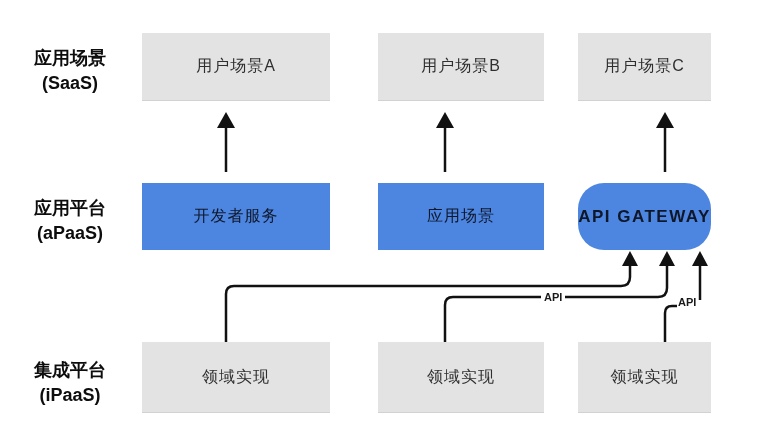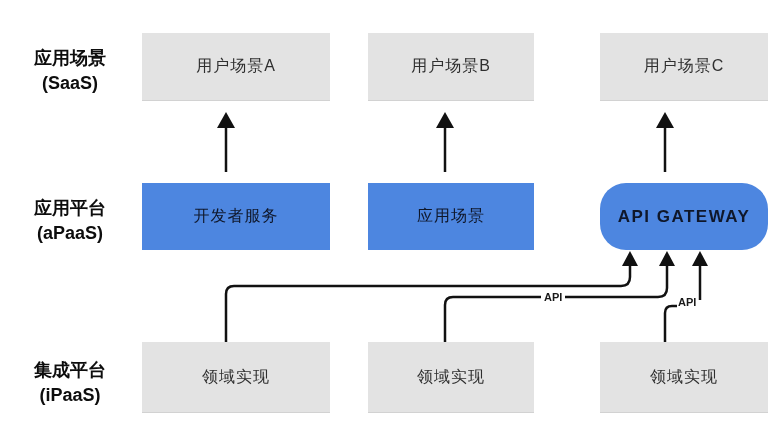--- a/index.html
+++ b/index.html
@@ -15,22 +15,22 @@
   .lbl-saas{top:46px;}
   .lbl-apaas{top:196px;}
   .lbl-ipaas{top:358px;}
   .box{
     position:absolute;display:flex;align-items:center;justify-content:center;
     font-size:16px;letter-spacing:1px;
   }
   .gray{background:#e3e3e3;color:#2f2f2f;border-bottom:1px solid #d2d2d2;}
   .blue{background:#4d86e0;color:#0f172a;}
   .col-a{left:142px;width:188px;}
-  .col-b{left:368px;width:166px;}
-  .col-c{left:600px;width:168px;}
+  .col-b{left:378px;width:166px;}
+  .col-c{left:578px;width:133px;}
   .row-1{top:33px;height:67px;}
   .row-2{top:183px;height:67px;}
   .row-3{top:342px;height:70px;}
   .gateway{font-weight:bold;font-size:17px;letter-spacing:1.5px;border-radius:26px;}
   .connector-layer{position:absolute;left:0;top:0;pointer-events:none;}
   .api-label{
     position:absolute;font-size:11px;font-weight:bold;color:#1a1a1a;
     line-height:14px;
   }
   .api-mid{left:541px;top:290px;background:#ffffff;padding:0 3px;}

